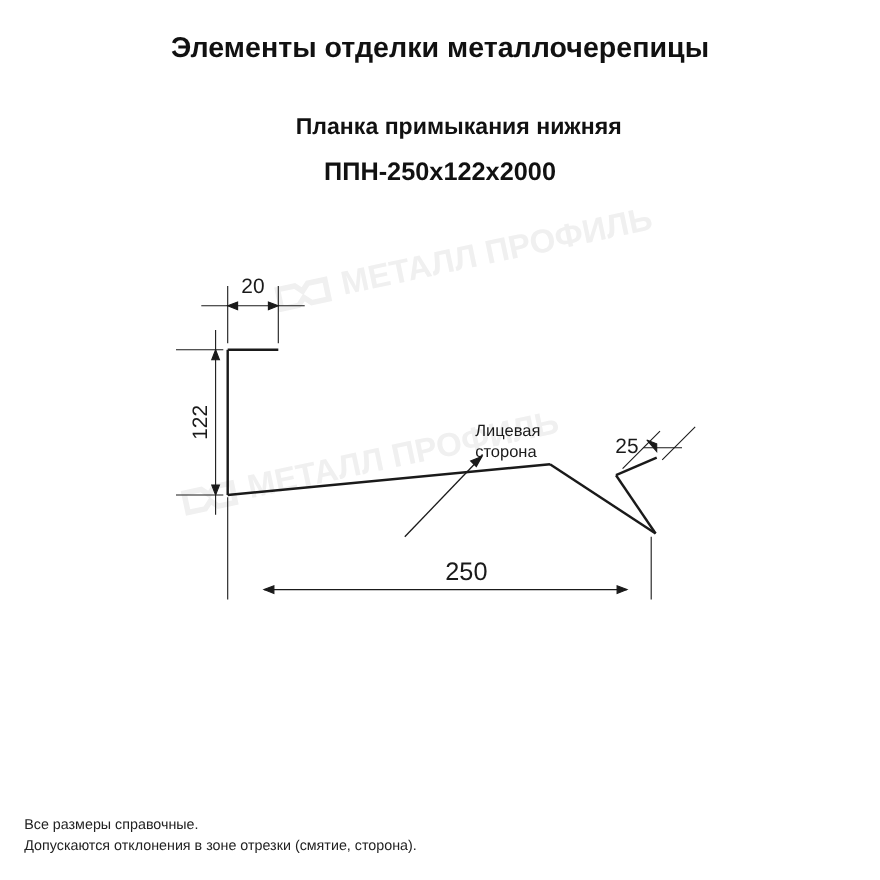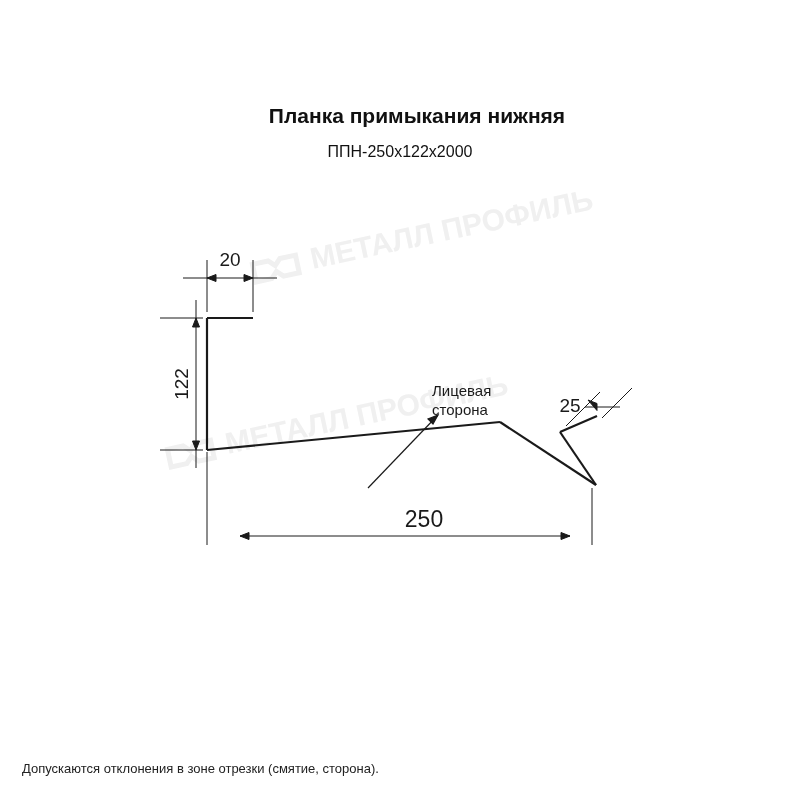--- a/index.html
+++ b/index.html
@@ -37,22 +37,22 @@
     font-weight: bold;
     color: #111111;
     margin-left: 17px;
   }
   .title-code {
     position: absolute;
     top: 143px;
     left: 0;
     width: 800px;
     text-align: center;
-    font-size: 16px;
-    font-weight: normal;
+    font-size: 23px;
+    font-weight: bold;
     color: #111111;
   }
   .drawing {
     position: absolute;
     top: 200px;
     left: 0;
     width: 800px;
     height: 420px;
     text-align: center;
   }
@@ -89,20 +89,21 @@
   svg text {
     font-family: "Liberation Sans", sans-serif;
     fill: #1a1a1a;
   }
 </style>
 </head>
 <body>
 
 <div class="page">
 
+  <div class="title-main">Элементы отделки металлочерепицы</div>
   <div class="title-sub">Планка примыкания нижняя</div>
   <div class="title-code">ППН-250x122x2000</div>
 
   <div class="wm wm-1">
     <span class="wm-logo">
       <svg width="52" height="30" viewBox="0 0 52 30">
         <path d="M4 6 L20 6 L26 12 L32 6 L48 6 L48 24 L32 24 L26 18 L20 24 L4 24 Z" fill="none" stroke="#f0f0f0" stroke-width="5"></path>
       </svg>
     </span><span>МЕТАЛЛ ПРОФИЛЬ</span>
   </div>
@@ -172,16 +173,17 @@
         <path d="M438 215 L368 288"></path>
         <path d="M438 215 L428 219 L433 224 Z" fill="#1a1a1a"></path>
       </g>
       <text x="432" y="196" font-size="15">Лицевая</text>
       <text x="432" y="215" font-size="15">сторона</text>
 
     </svg>
   </div>
 
   <div class="footnotes">
+    <div class="footnote-line">Все размеры справочные.</div>
     <div class="footnote-line">Допускаются отклонения в зоне отрезки (смятие, сторона).</div>
   </div>
 
 </div>
 
 </body></html>

